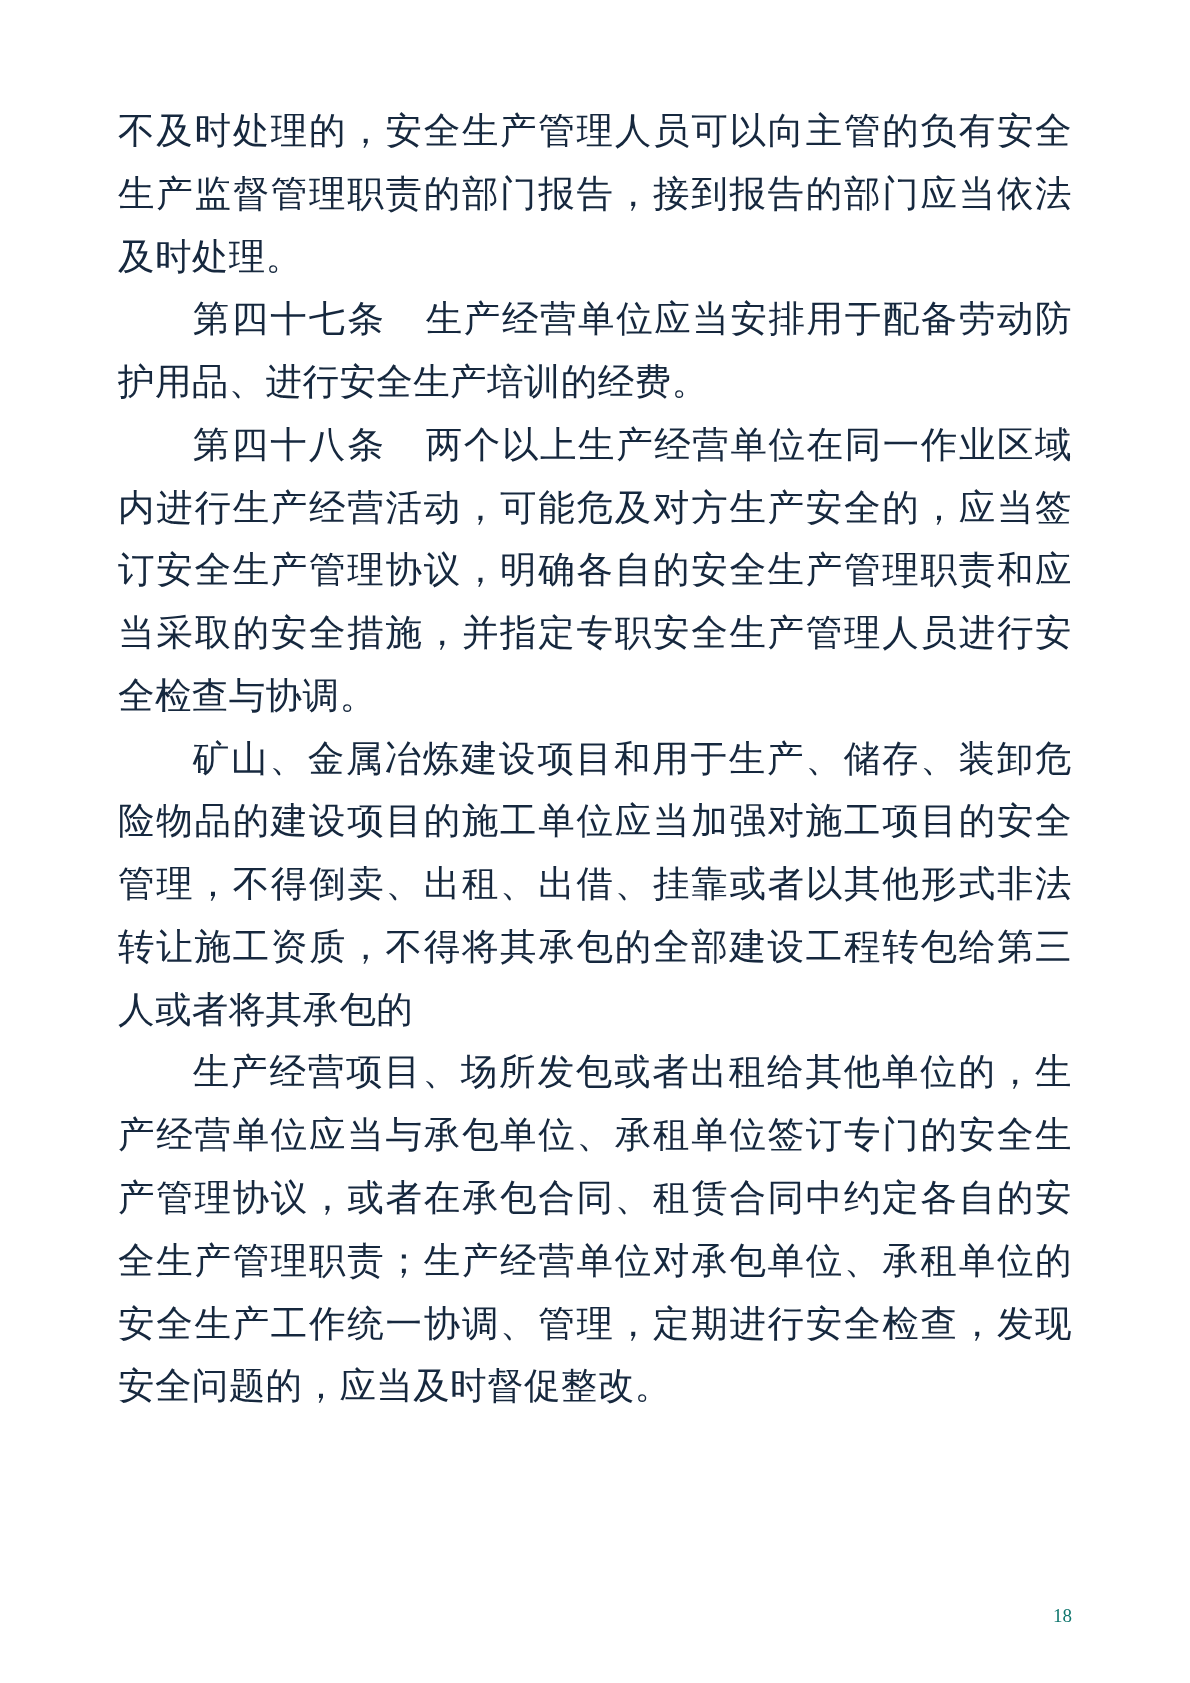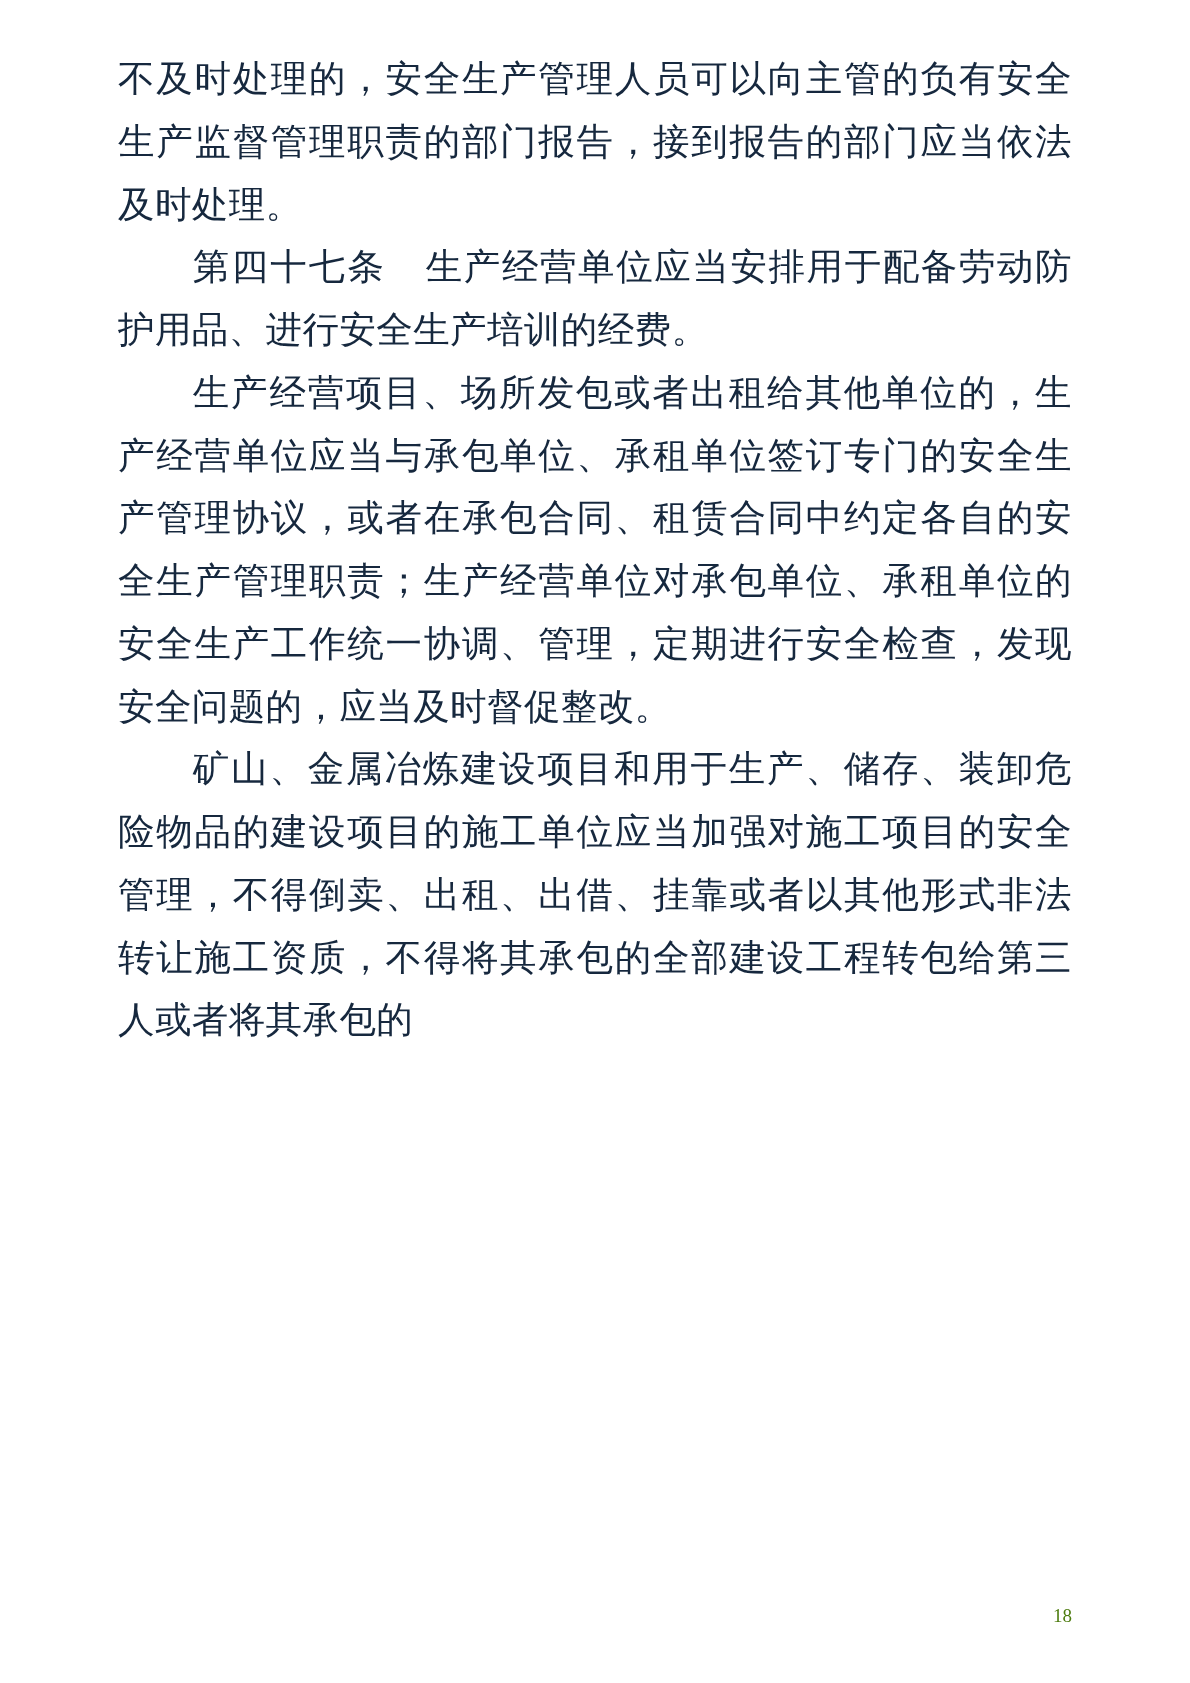--- a/index.html
+++ b/index.html
@@ -14,21 +14,21 @@
     font-family: "DejaVu Serif", "Liberation Serif", serif;
     color: #1a2a40;
   }
   .page {
     position: absolute;
     top: 0;
     left: 0;
     width: 1190px;
     height: 1683px;
     box-sizing: border-box;
-    padding: 48px 118px 60px 118px;
+    padding: 100px 118px 60px 118px;
   }
   .doc-body {
     font-size: 36.5px;
     line-height: 1.72;
     letter-spacing: 0.4px;
     text-align: justify;
     text-justify: inter-ideograph;
     color: #16283e;
   }
   .para {
@@ -45,35 +45,36 @@
   .article-gap {
     display: inline-block;
     width: 1.05em;
   }
   .page-number {
     position: absolute;
     right: 118px;
     bottom: 56px;
     font-size: 19px;
     font-family: "Liberation Serif", serif;
-    color: #4d7c0f;
+    color: #0f766e;
   }
 </style>
 </head>
 <body>
 
 <div class="page">
   <div class="doc-body">
 
     <p class="para"><span>不及时处理的，安全生产管理人员可以向主管的负有安全生产监督管理职责的部门报告，接到报告的部门应当依法及时处理。</span></p>
 
     <p class="para indent"><span class="article-label">第四十七条</span><span class="article-gap"></span><span>生产经营单位应当安排用于配备劳动防护用品、进行安全生产培训的经费。</span></p>
 
+    <p class="para indent"><span class="article-label">第四十八条</span><span class="article-gap"></span><span>两个以上生产经营单位在同一作业区域内进行生产经营活动，可能危及对方生产安全的，应当签订安全生产管理协议，明确各自的安全生产管理职责和应当采取的安全措施，并指定专职安全生产管理人员进行安全检查与协调。</span></p>
 
 
+    <p class="para indent"><span>矿山、金属冶炼建设项目和用于生产、储存、装卸危险物品的建设项目的施工单位应当加强对施工项目的安全管理，不得倒卖、出租、出借、挂靠或者以其他形式非法转让施工资质，不得将其承包的全部建设工程转包给第三人或者将其承包的</span></p>
+
     <p class="para indent"><span>生产经营项目、场所发包或者出租给其他单位的，生产经营单位应当与承包单位、承租单位签订专门的安全生产管理协议，或者在承包合同、租赁合同中约定各自的安全生产管理职责；生产经营单位对承包单位、承租单位的安全生产工作统一协调、管理，定期进行安全检查，发现安全问题的，应当及时督促整改。</span></p>
-
-    <p class="para indent"><span>矿山、金属冶炼建设项目和用于生产、储存、装卸危险物品的建设项目的施工单位应当加强对施工项目的安全管理，不得倒卖、出租、出借、挂靠或者以其他形式非法转让施工资质，不得将其承包的全部建设工程转包给第三人或者将其承包的</span></p>
 
   </div>
 
   <div class="page-number">18</div>
 </div>
 
 </body></html>

